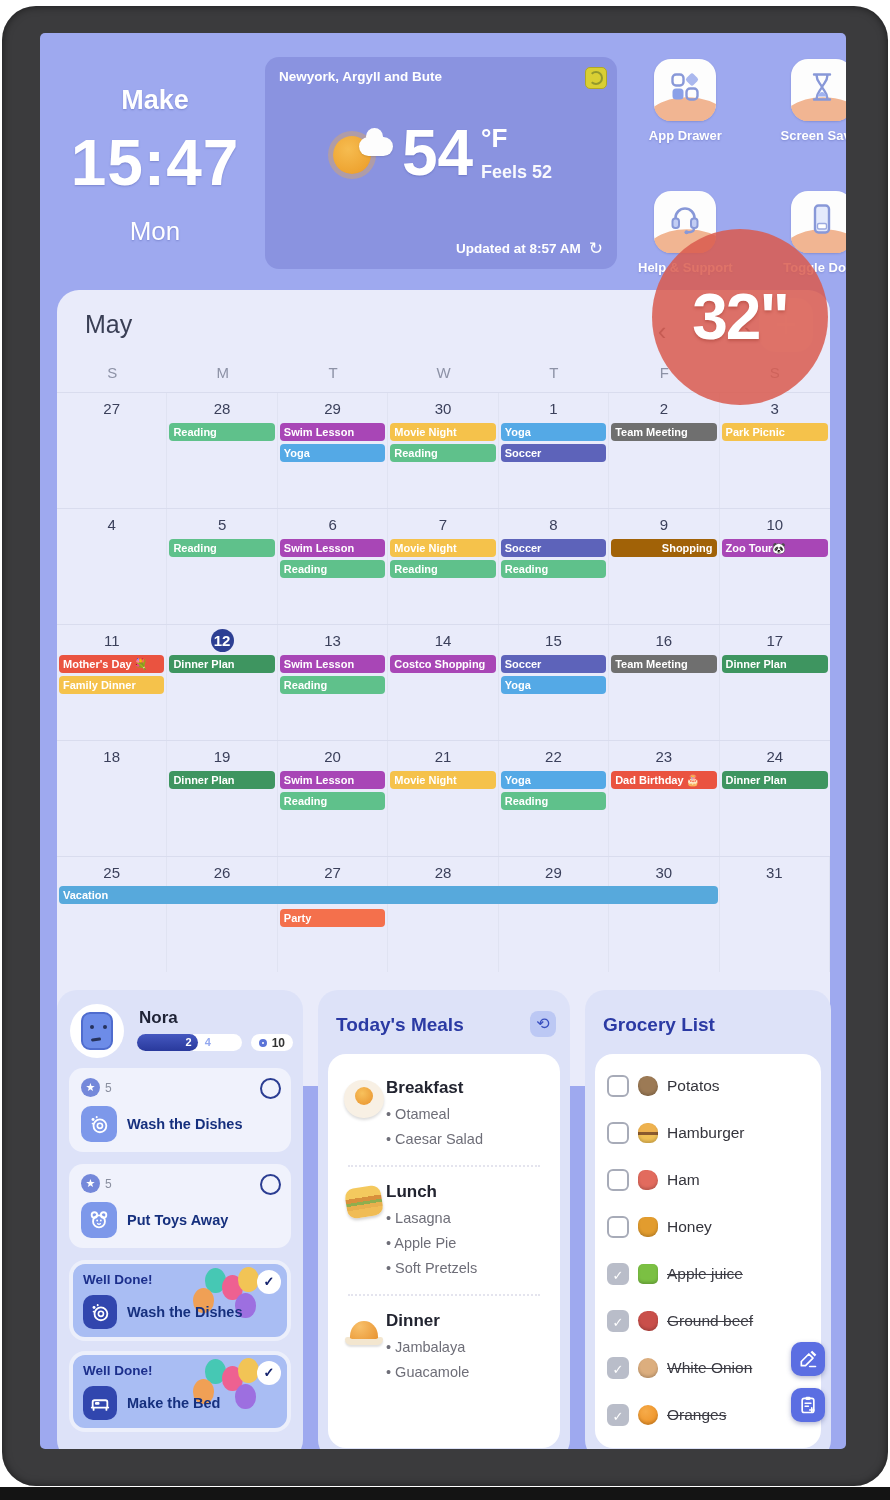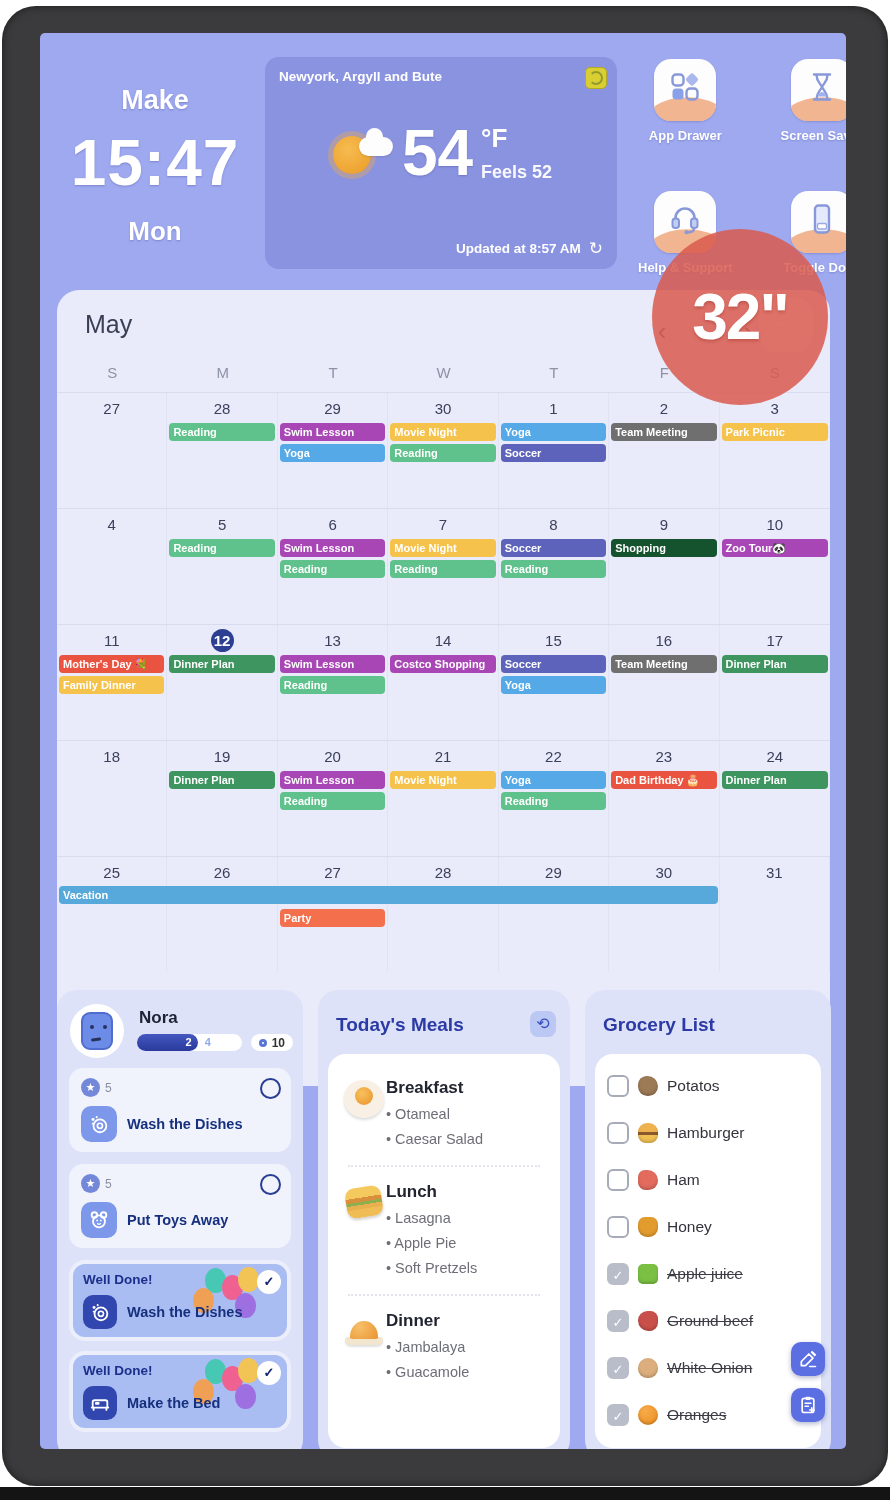--- a/index.html
+++ b/index.html
@@ -7,21 +7,21 @@
   body { width:890px; height:1500px; background:#ffffff; font-family:"Liberation Sans", sans-serif; position:relative; overflow:hidden; }
 
   .bottom-strip { position:absolute; left:0; right:0; bottom:0; height:13px; background:#141414; }
   .device-frame { position:absolute; left:2px; top:6px; right:2px; bottom:14px; background:#3b3b3d; border-radius:34px; box-shadow:inset 0 0 8px rgba(0,0,0,.55); }
   .screen { position:absolute; left:38px; top:27px; width:806px; height:1416px; background:#9ea9ef; border-radius:5px; overflow:hidden; }
 
   
   .clock { position:absolute; left:20px; top:52px; width:190px; text-align:center; color:#fff; text-shadow:0 1px 2px rgba(80,90,170,.45); }
   .clock-title { font-size:27px; font-weight:bold; }
   .clock-time { font-size:64px; font-weight:bold; margin-top:10px; letter-spacing:1px; }
-  .clock-day { font-size:26px; font-weight:bold; margin-top:16px; }
+  .clock-day { font-size:26px; font-weight:normal; margin-top:16px; }
 
   
   .weather { position:absolute; left:225px; top:24px; width:352px; height:212px; background:#8a93e0; border-radius:14px; color:#fff; }
   .w-loc { position:absolute; left:14px; top:12px; font-size:13.5px; font-weight:bold; }
   .w-logo { position:absolute; right:10px; top:10px; width:22px; height:22px; background:#d9cf33; border-radius:5px; border:1px solid #b2a825; overflow:hidden; }
   .w-logo::after { content:""; position:absolute; inset:3px; border-radius:50%; border:2px solid rgba(90,110,40,.55); border-left-color:transparent; }
   .w-main { position:absolute; left:0; right:0; top:64px; display:flex; justify-content:center; align-items:flex-start; gap:8px; }
   .sun-wrap { position:relative; width:64px; height:58px; margin-top:8px; }
   .sun { position:absolute; left:3px; top:7px; width:38px; height:38px; border-radius:50%; background:radial-gradient(circle at 40% 35%, #f6bc50, #eb9a24); box-shadow:0 0 0 5px rgba(243,176,64,.35); }
   .cloud { position:absolute; right:1px; top:8px; width:34px; height:19px; background:#fdfdfd; border-radius:12px; box-shadow:0 1px 2px rgba(0,0,0,.12); }
@@ -305,21 +305,21 @@
             <div class="day">
               <div class="date-num">8</div>
               <div class="events">
                 <div class="event" style="background: rgb(93, 99, 186);">Soccer</div>
                 <div class="event" style="background: rgb(95, 193, 139);">Reading</div>
               </div>
             </div>
             <div class="day">
               <div class="date-num">9</div>
               <div class="events">
-                <div class="event" style="background: #14532d;">Shopping</div>
+                <div class="event" style="background: #a16207; text-align: right;">Shopping</div>
               </div>
             </div>
             <div class="day">
               <div class="date-num">10</div>
               <div class="events">
                 <div class="event" style="background: rgb(168, 70, 182);">Zoo Tour🐼</div>
               </div>
             </div>
           </div>
           <div class="week">

